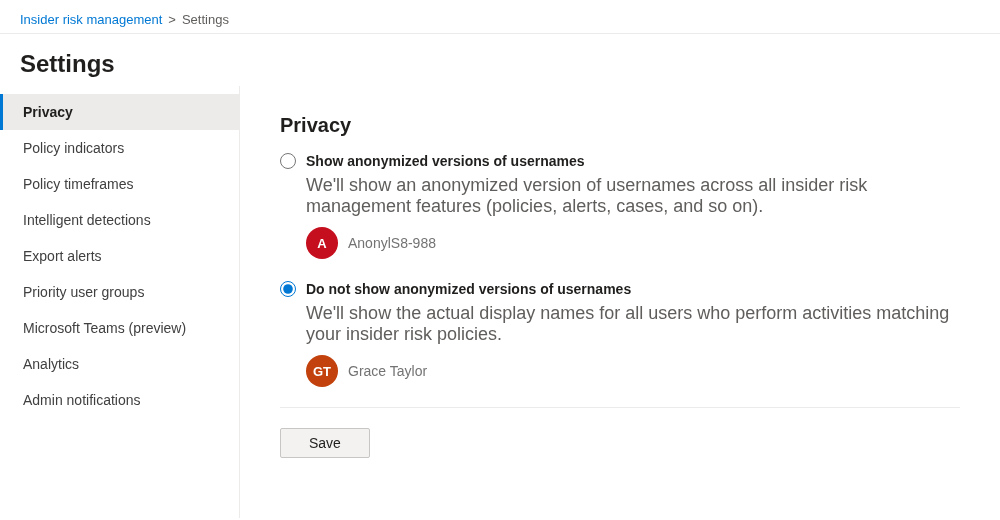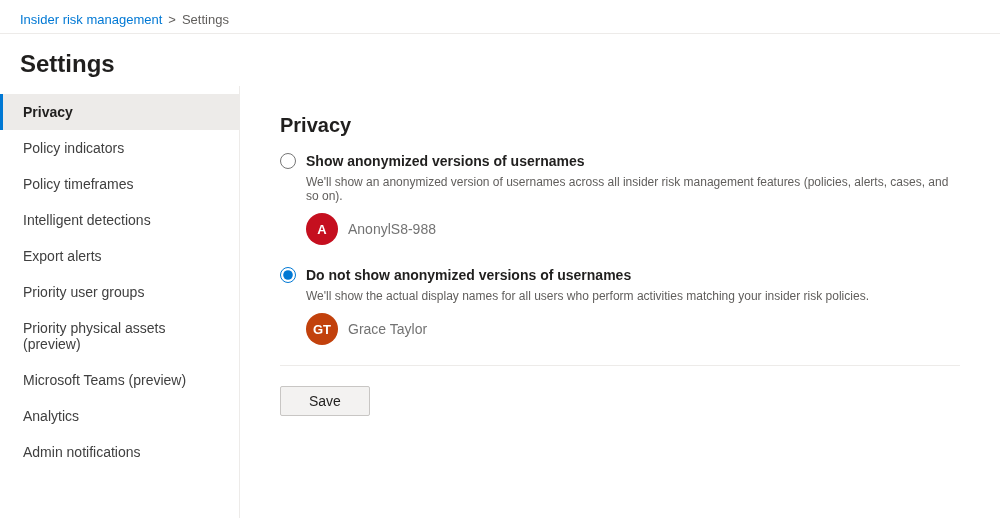--- a/index.html
+++ b/index.html
@@ -97,21 +97,21 @@
       accent-color: #0078d4;
       cursor: pointer;
       flex-shrink: 0;
     }
     .option-label {
       font-size: 14px;
       font-weight: 600;
       color: #201f1e;
     }
     .option-desc {
-      font-size: 12px;
+      font-size: 18px;
       color: #605e5c;
       margin-left: 26px;
       margin-bottom: 10px;
     }
     .user-avatar-row {
       display: flex;
       align-items: center;
       gap: 10px;
       margin-left: 26px;
       margin-bottom: 16px;
@@ -166,21 +166,20 @@
 </div>
 
 <div class="main-layout">
   <nav class="sidebar">
     <div class="sidebar-item active">Privacy</div>
     <div class="sidebar-item">Policy indicators</div>
     <div class="sidebar-item">Policy timeframes</div>
     <div class="sidebar-item">Intelligent detections</div>
     <div class="sidebar-item">Export alerts</div>
     <div class="sidebar-item">Priority user groups</div>
-    <div class="sidebar-item">Priority physical assets (preview)</div>
     <div class="sidebar-item">Microsoft Teams (preview)</div>
     <div class="sidebar-item">Analytics</div>
     <div class="sidebar-item">Admin notifications</div>
   </nav>
 
   <main class="content">
     <h2 class="content-title">Privacy</h2>
 
     
     <div class="option-group">

